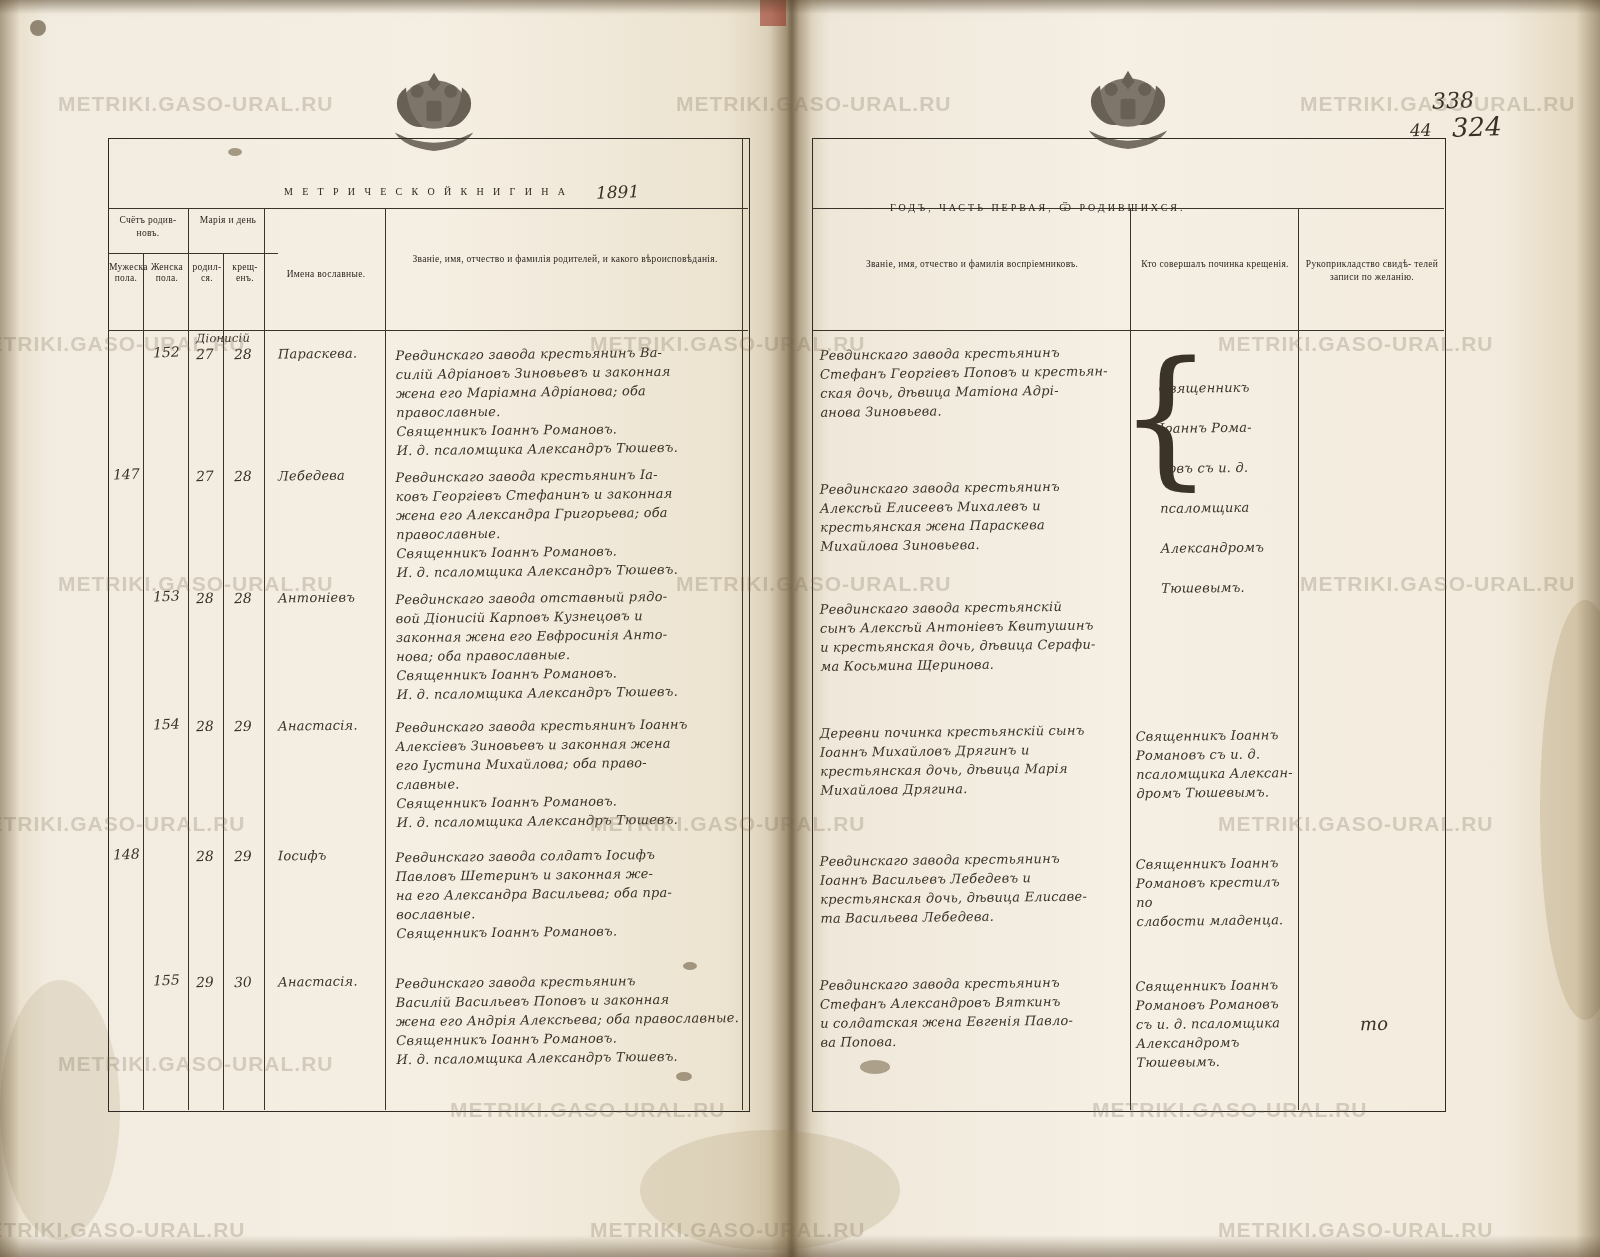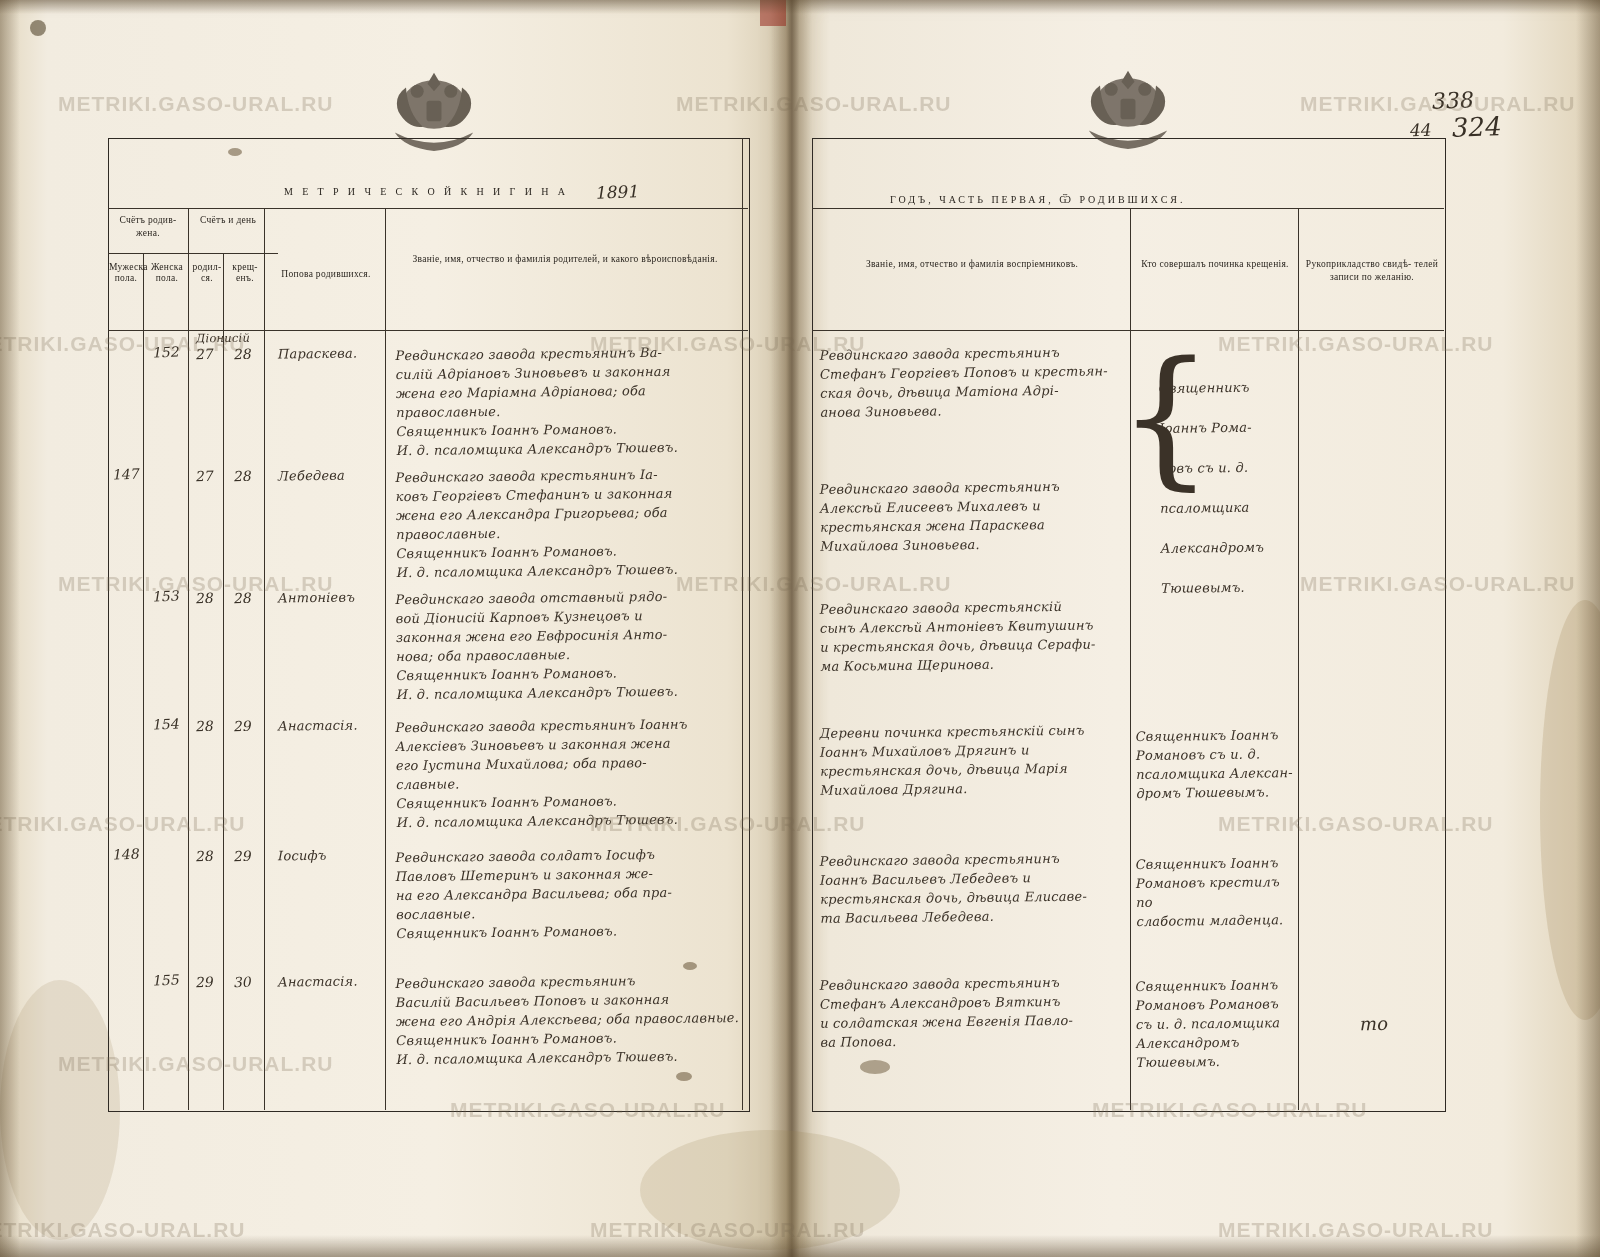--- a/index.html
+++ b/index.html
@@ -131,39 +131,39 @@
   <div class="vline" style="left:742px;top:138px;height:972px;"></div>
 
   <div class="frame" style="left:812px;top:138px;width:632px;height:972px;"></div>
   <div class="hline" style="left:812px;top:208px;width:632px;"></div>
   <div class="hline" style="left:812px;top:330px;width:632px;"></div>
   <div class="vline" style="left:1130px;top:208px;height:902px;"></div>
   <div class="vline" style="left:1298px;top:208px;height:902px;"></div>
 
   <div class="title" style="left:284px;top:186px;">М Е Т Р И Ч Е С К О Й   К Н И Г И   Н А</div>
   <div class="num" style="left:596px;top:182px;font-size:17px;">1891</div>
-  <div class="title" style="left:890px;top:194px;letter-spacing:3.0px;">ГОДЪ, ЧАСТЬ ПЕРВАЯ, Ѿ РОДИВШИХСЯ.</div>
+  <div class="title" style="left:890px;top:202px;letter-spacing:3.0px;">ГОДЪ, ЧАСТЬ ПЕРВАЯ, Ѿ РОДИВШИХСЯ.</div>
 
   <div class="num" style="left:1432px;top:88px;font-size:22px;">338</div>
   <div class="num" style="left:1410px;top:120px;font-size:17px;">44</div>
   <div class="num" style="left:1452px;top:112px;font-size:26px;">324</div>
 
   <div class="hdr small" style="left:110px;top:214px;width:76px;">Счётъ родив-
-жена.</div>
+новъ.</div>
   <div class="hdr small" style="left:109px;top:262px;width:34px;line-height:11px;">Мужеска
 пола.</div>
   <div class="hdr small" style="left:146px;top:262px;width:42px;line-height:11px;">Женска
 пола.</div>
-  <div class="hdr small" style="left:192px;top:214px;width:72px;">Счётъ
+  <div class="hdr small" style="left:192px;top:214px;width:72px;">Марія
 и день</div>
   <div class="hdr small" style="left:190px;top:262px;width:34px;line-height:11px;">родил-
 ся.</div>
   <div class="hdr small" style="left:226px;top:262px;width:38px;line-height:11px;">крещ-
 енъ.</div>
-  <div class="hdr small" style="left:268px;top:268px;width:116px;">Попова родившихся.</div>
+  <div class="hdr small" style="left:268px;top:268px;width:116px;">Имена вославные.</div>
   <div class="hdr small" style="left:392px;top:253px;width:346px;">Званіе, имя, отчество и фамилія родителей, и какого
 вѣроисповѣданія.</div>
 
   <div class="hdr small" style="left:820px;top:258px;width:304px;">Званіе, имя, отчество и фамилія
 воспріемниковъ.</div>
   <div class="hdr small" style="left:1134px;top:258px;width:162px;">Кто совершалъ починка
 крещенія.</div>
   <div class="hdr small" style="left:1302px;top:258px;width:140px;">Рукоприкладство свидѣ-
 телей записи по желанію.</div>
 

